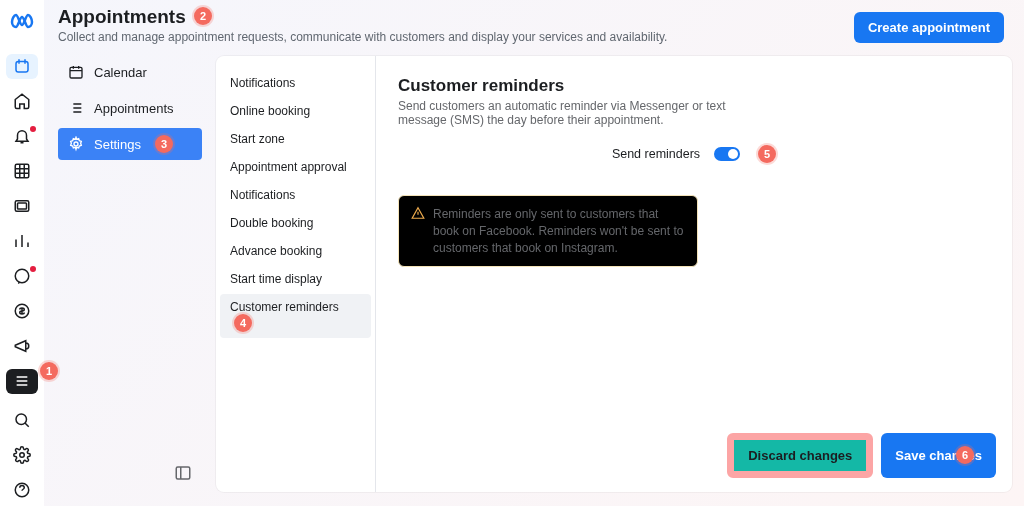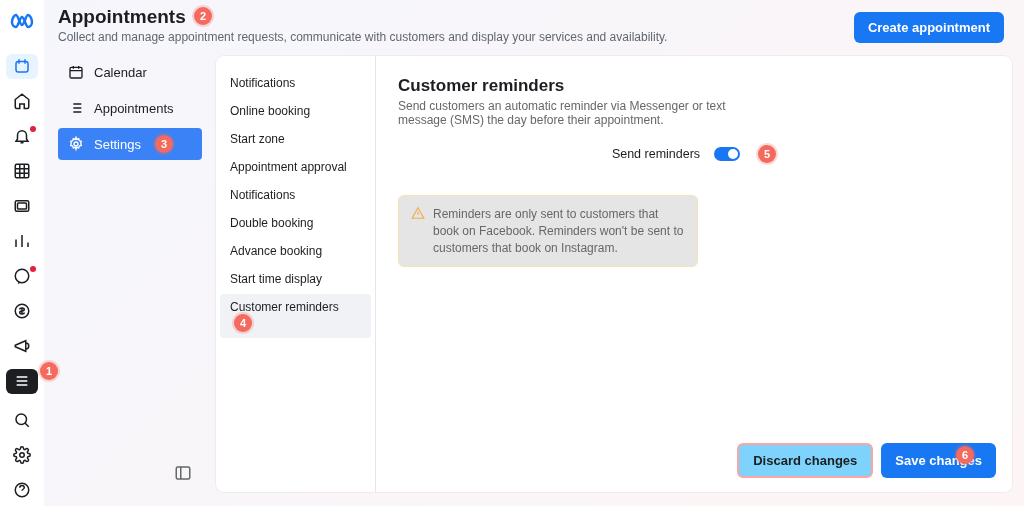--- a/index.html
+++ b/index.html
@@ -193,21 +193,21 @@
       content: "";
       position: absolute;
       right: 2px;
       top: 2px;
       width: 10px;
       height: 10px;
       background: #fff;
       border-radius: 50%;
     }
     .info-box {
-      background: #e5e5e5;
+      background: #000000;
       border: 1px solid #f4e3b8;
       border-radius: 6px;
       padding: 10px 12px 10px 34px;
       font-size: 12px;
       color: #65676b;
       margin-top: 32px;
       max-width: 300px;
       position: relative;
       line-height: 1.4;
     }
@@ -225,22 +225,22 @@
       gap: 8px;
     }
     .btn {
       border-radius: 6px;
       padding: 8px 14px;
       font-size: 13px;
       font-weight: 600;
       cursor: pointer;
     }
     .btn-secondary {
-      background: #7dd3fc;
-      border: 2px solid #fca5a5;
+      background: #14b8a6;
+      border: 7px solid #fca5a5;
       color: #1c1e21;
     }
     .btn-primary {
       background: #1877f2;
       border: none;
       color: #fff;
     }
 
     .collapse-icon {
       position: absolute;

